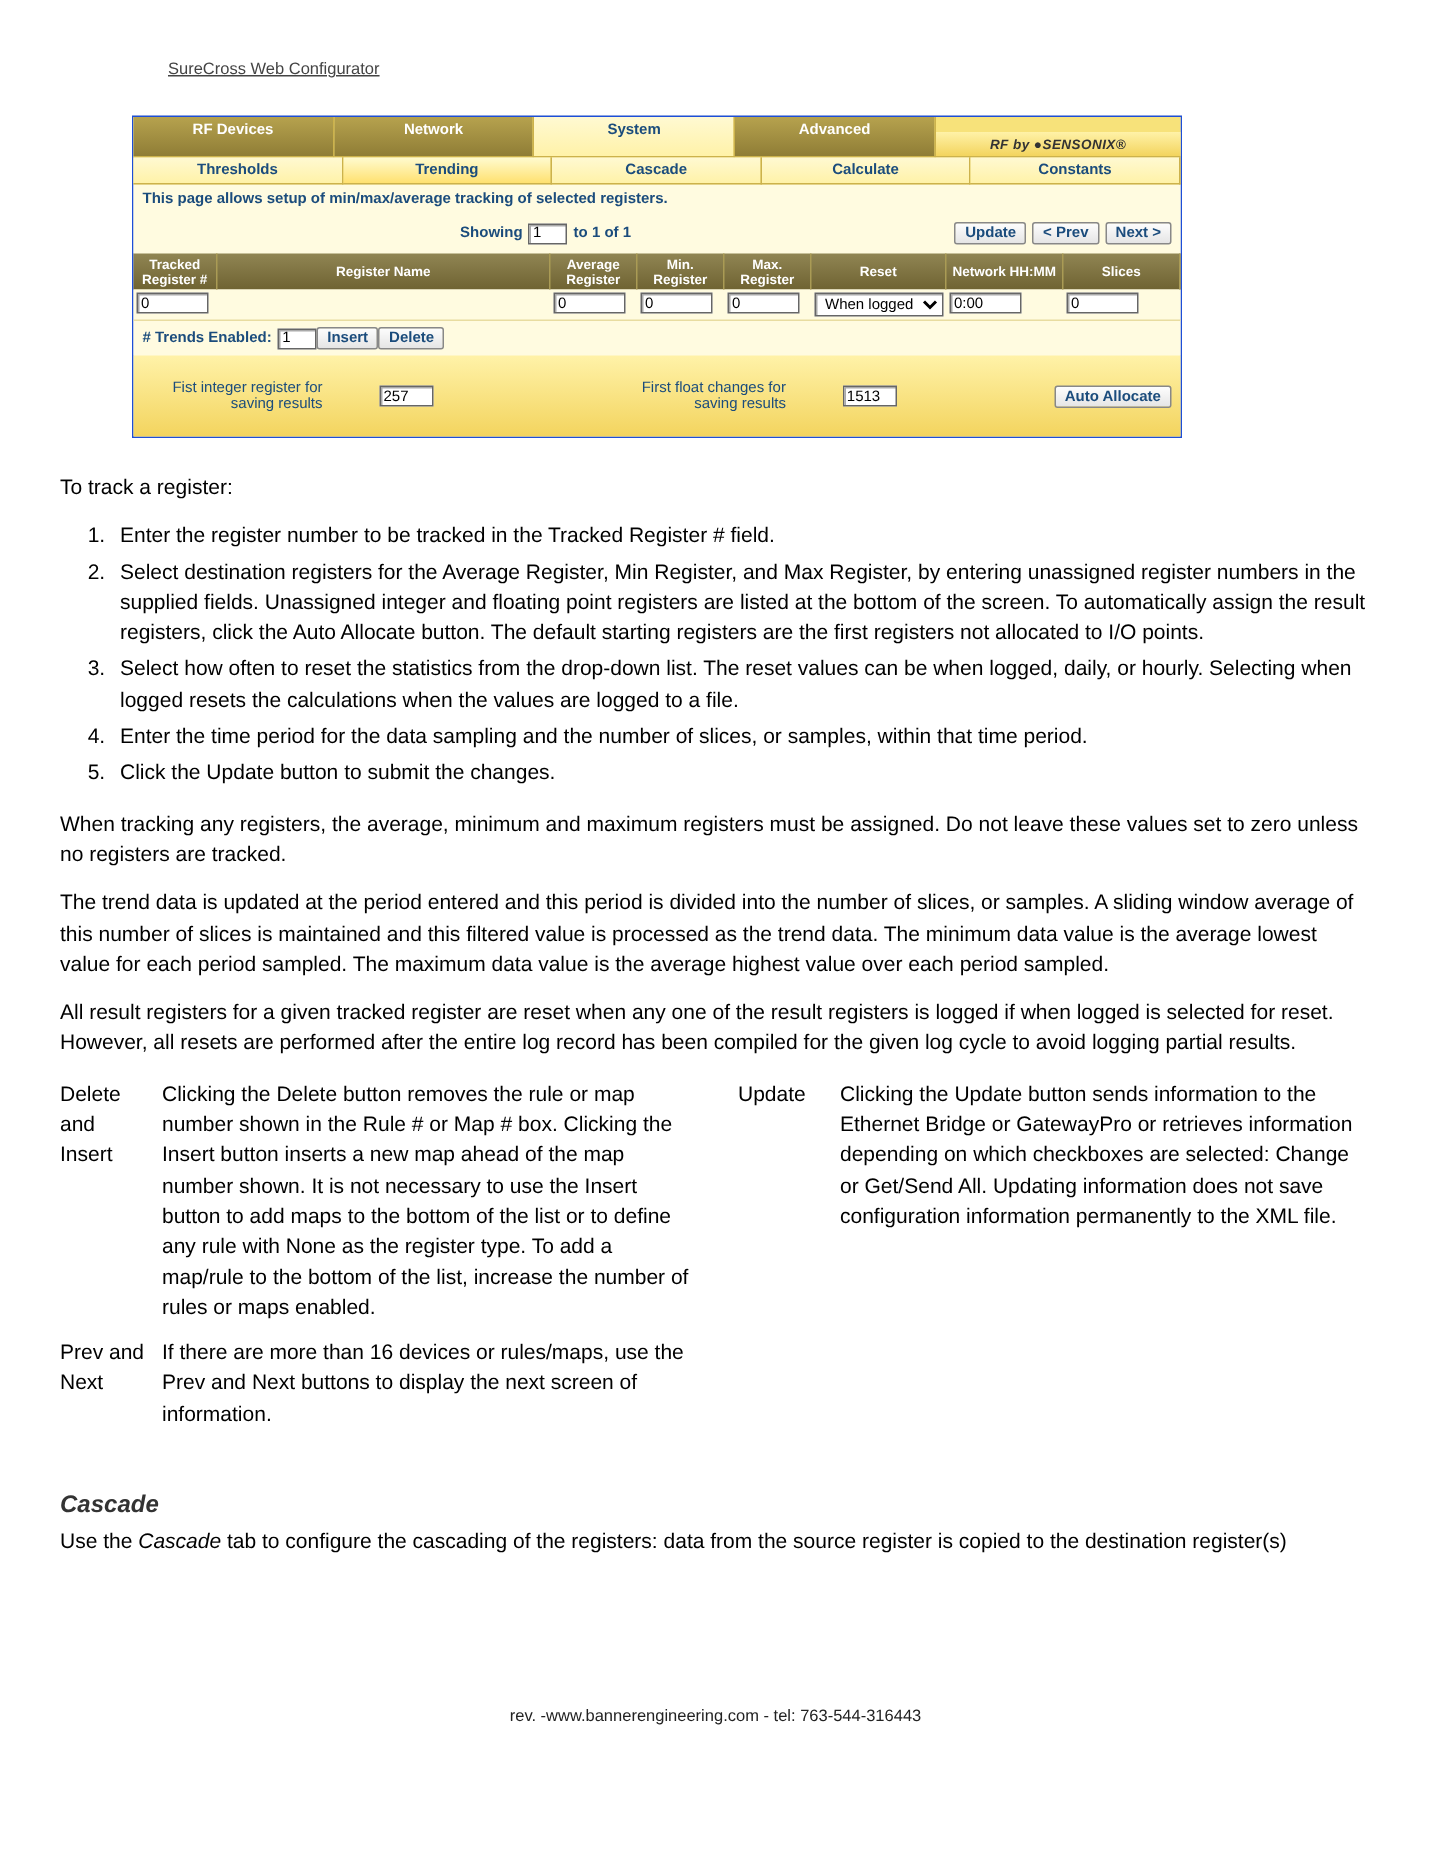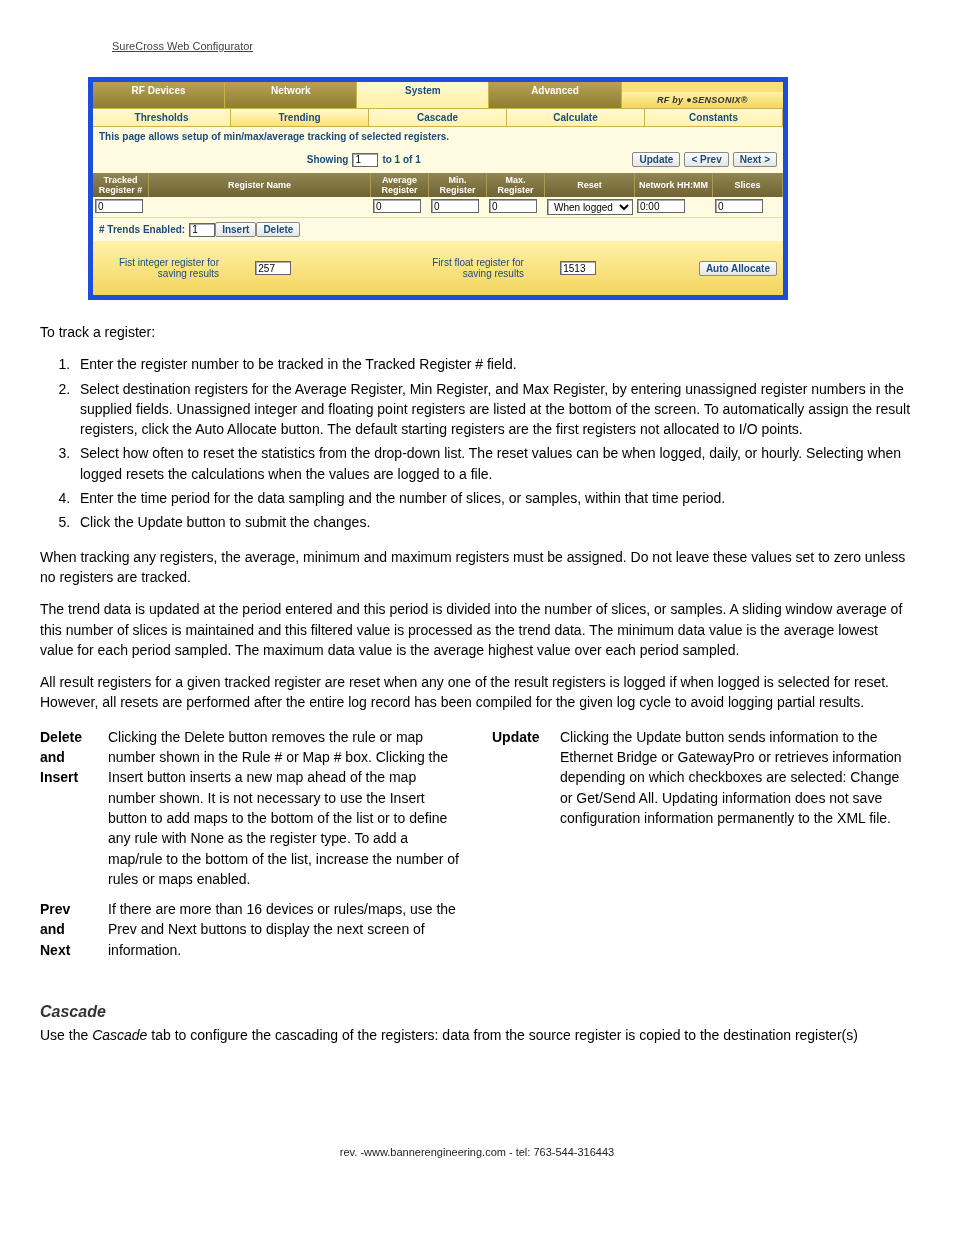--- a/index.html
+++ b/index.html
@@ -14,21 +14,21 @@
   .header-small {
     font-size: 11px;
     color: #444;
     margin: 0 0 25px 72px;
     text-decoration: underline;
   }
   
   .app {
     width: 700px;
     margin: 0 0 22px 48px;
-    border: 5px solid #1d4ed8;
+    border: 1px solid #1d4ed8;
     background: #fffbe0;
     font-size: 10px;
     color: #1b4c7c;
   }
   .tabrow {
     display: flex;
     background: #f7e27a;
   }
   .tabrow .tab {
     flex: 1;
@@ -150,21 +150,21 @@
   .doc p { margin: 0 0 12px 0; }
   .doc ol { margin: 4px 0 14px 34px; padding: 0; }
   .doc ol li { margin: 0 0 4px 0; padding-left: 6px; }
   .two-col {
     display: flex;
     gap: 30px;
     margin: 14px 0 24px 0;
   }
   .defcol { flex: 1; }
   .defitem { display: flex; gap: 10px; margin-bottom: 10px; }
-  .defitem .term { width: 58px; font-weight: bold; }
+  .defitem .term { width: 58px; font-weight: normal; }
   .defitem .defn { flex: 1; }
   h3.sec {
     font-style: italic;
     font-weight: bold;
     font-family: Arial, sans-serif;
     color: #333;
     margin: 30px 0 2px 0;
     font-size: 16px;
   }
   .page-footer {
@@ -244,21 +244,21 @@
     <input class="inputx" style="width: 26px; margin-left: 4px;" value="1">
     <div class="spacer"></div>
     <button class="btn">Insert</button>
     <button class="btn">Delete</button>
   </div>
 
   <div class="footer-alloc">
     <div class="lbl" style="width:120px">Fist integer register for saving results</div>
     <input class="inputx" style="width: 36px;" value="257">
     <div style="width:40px"></div>
-    <div class="lbl" style="width:120px">First float register for saving results</div>
+    <div class="lbl" style="width:120px">First float changes for saving results</div>
     <input class="inputx" style="width: 36px;" value="1513">
     <div style="width:30px"></div>
     <button class="btn">Auto Allocate</button>
   </div>
 </div>
 
 <div class="doc">
   <p>To track a register:</p>
   <ol>
     <li>Enter the register number to be tracked in the Tracked Register # field.</li>

